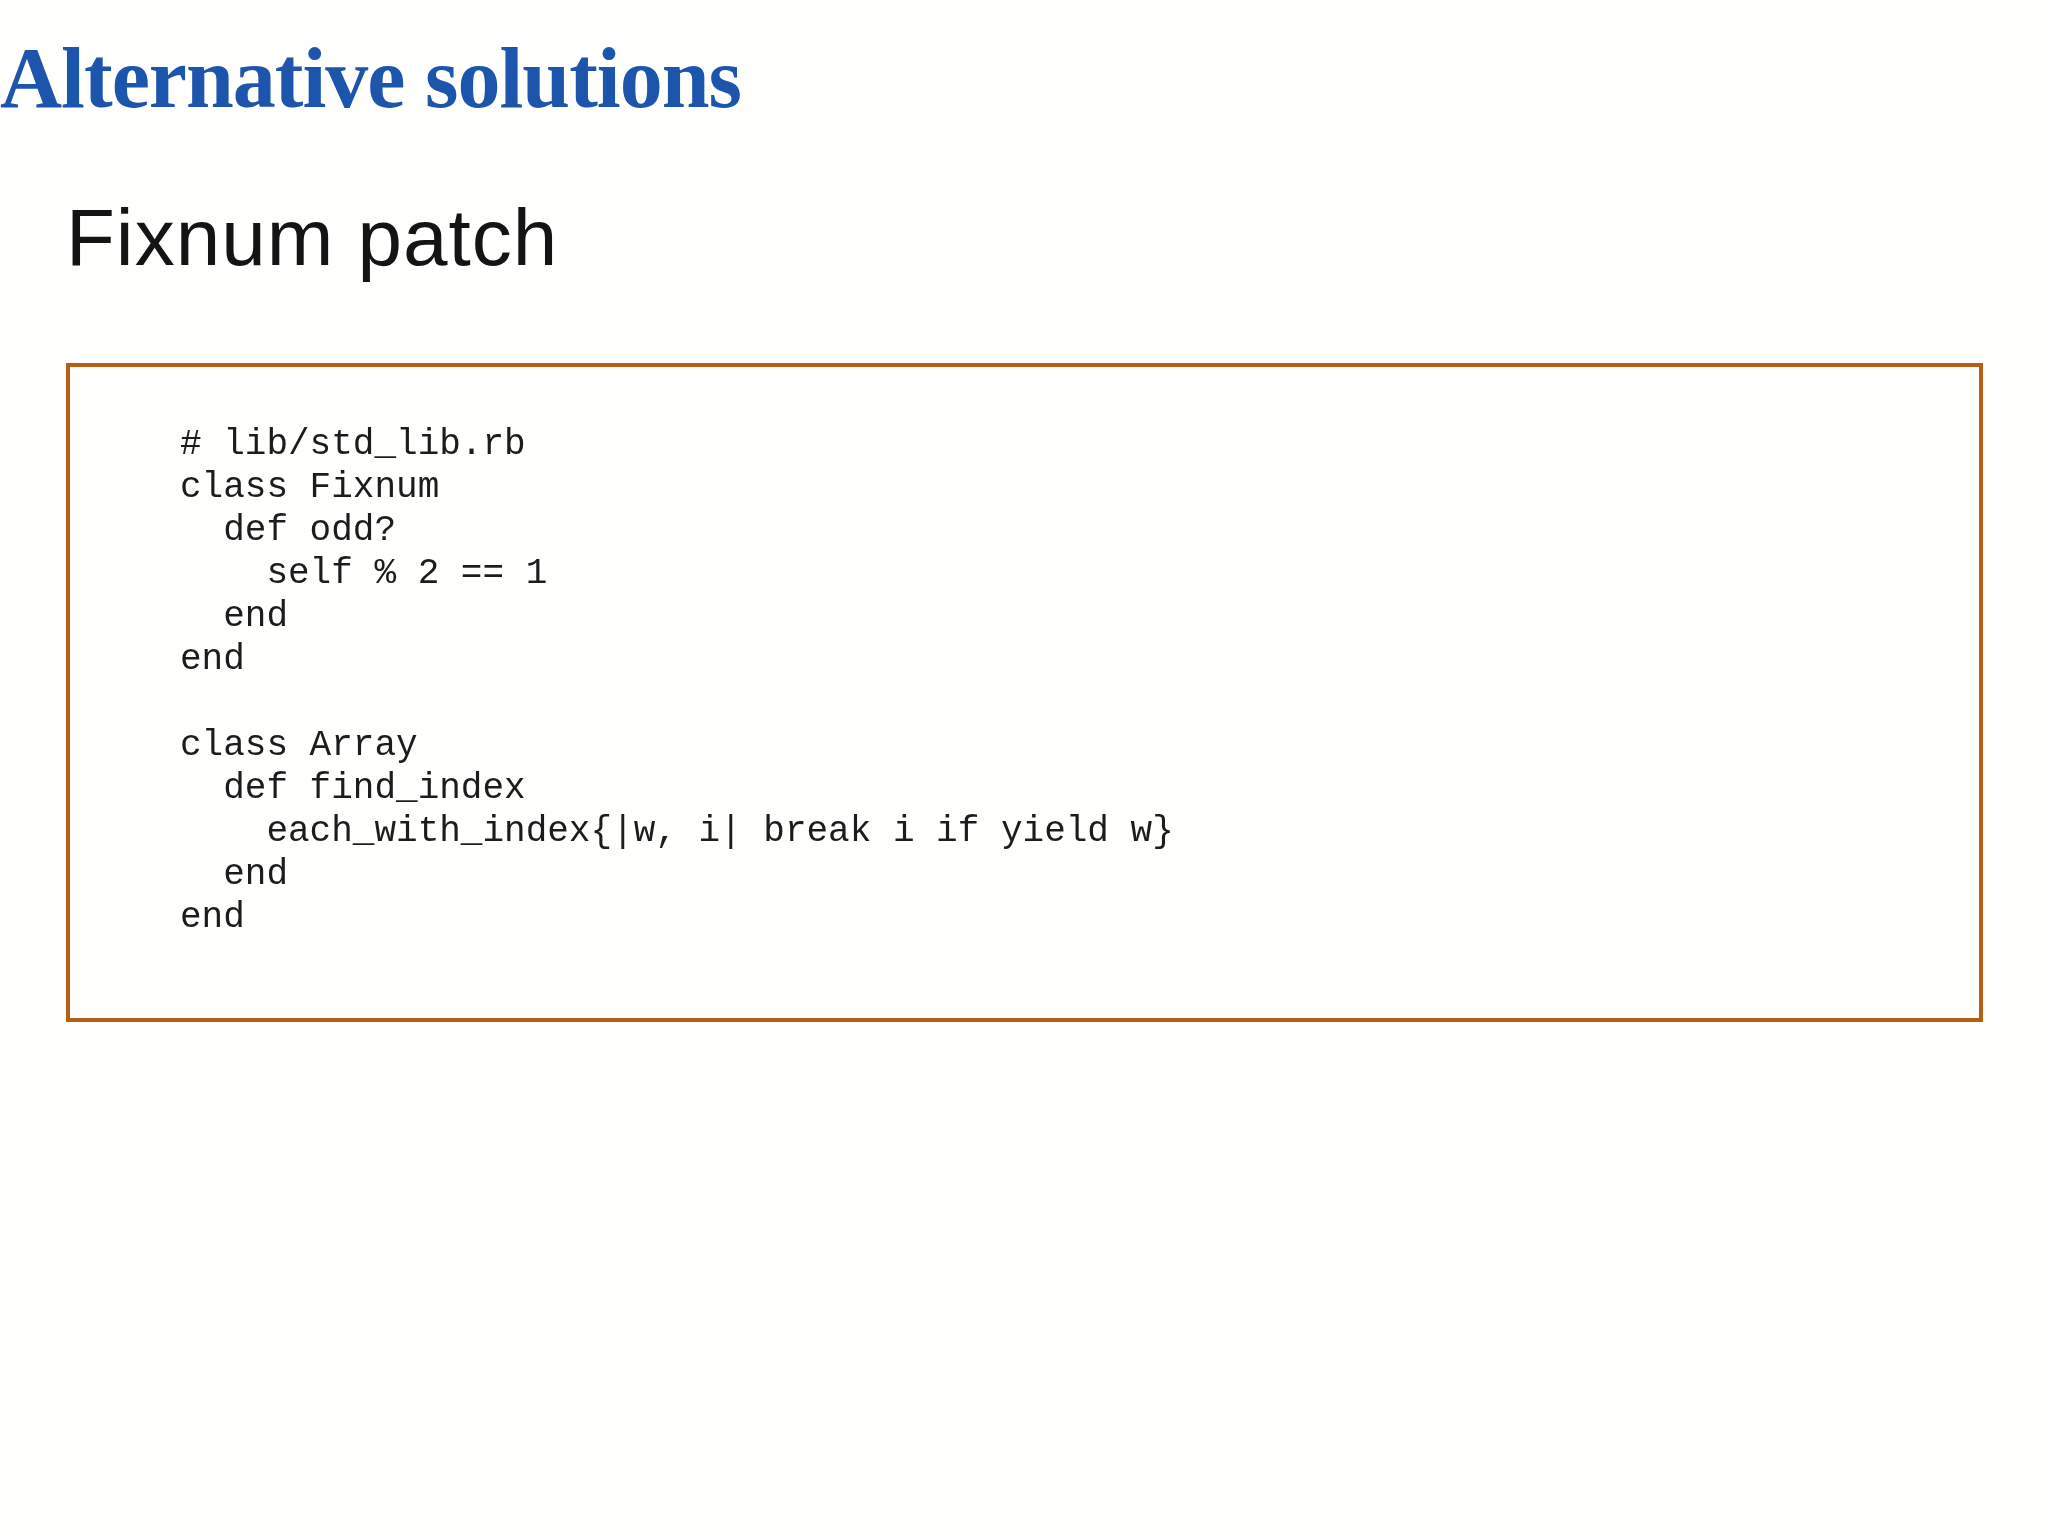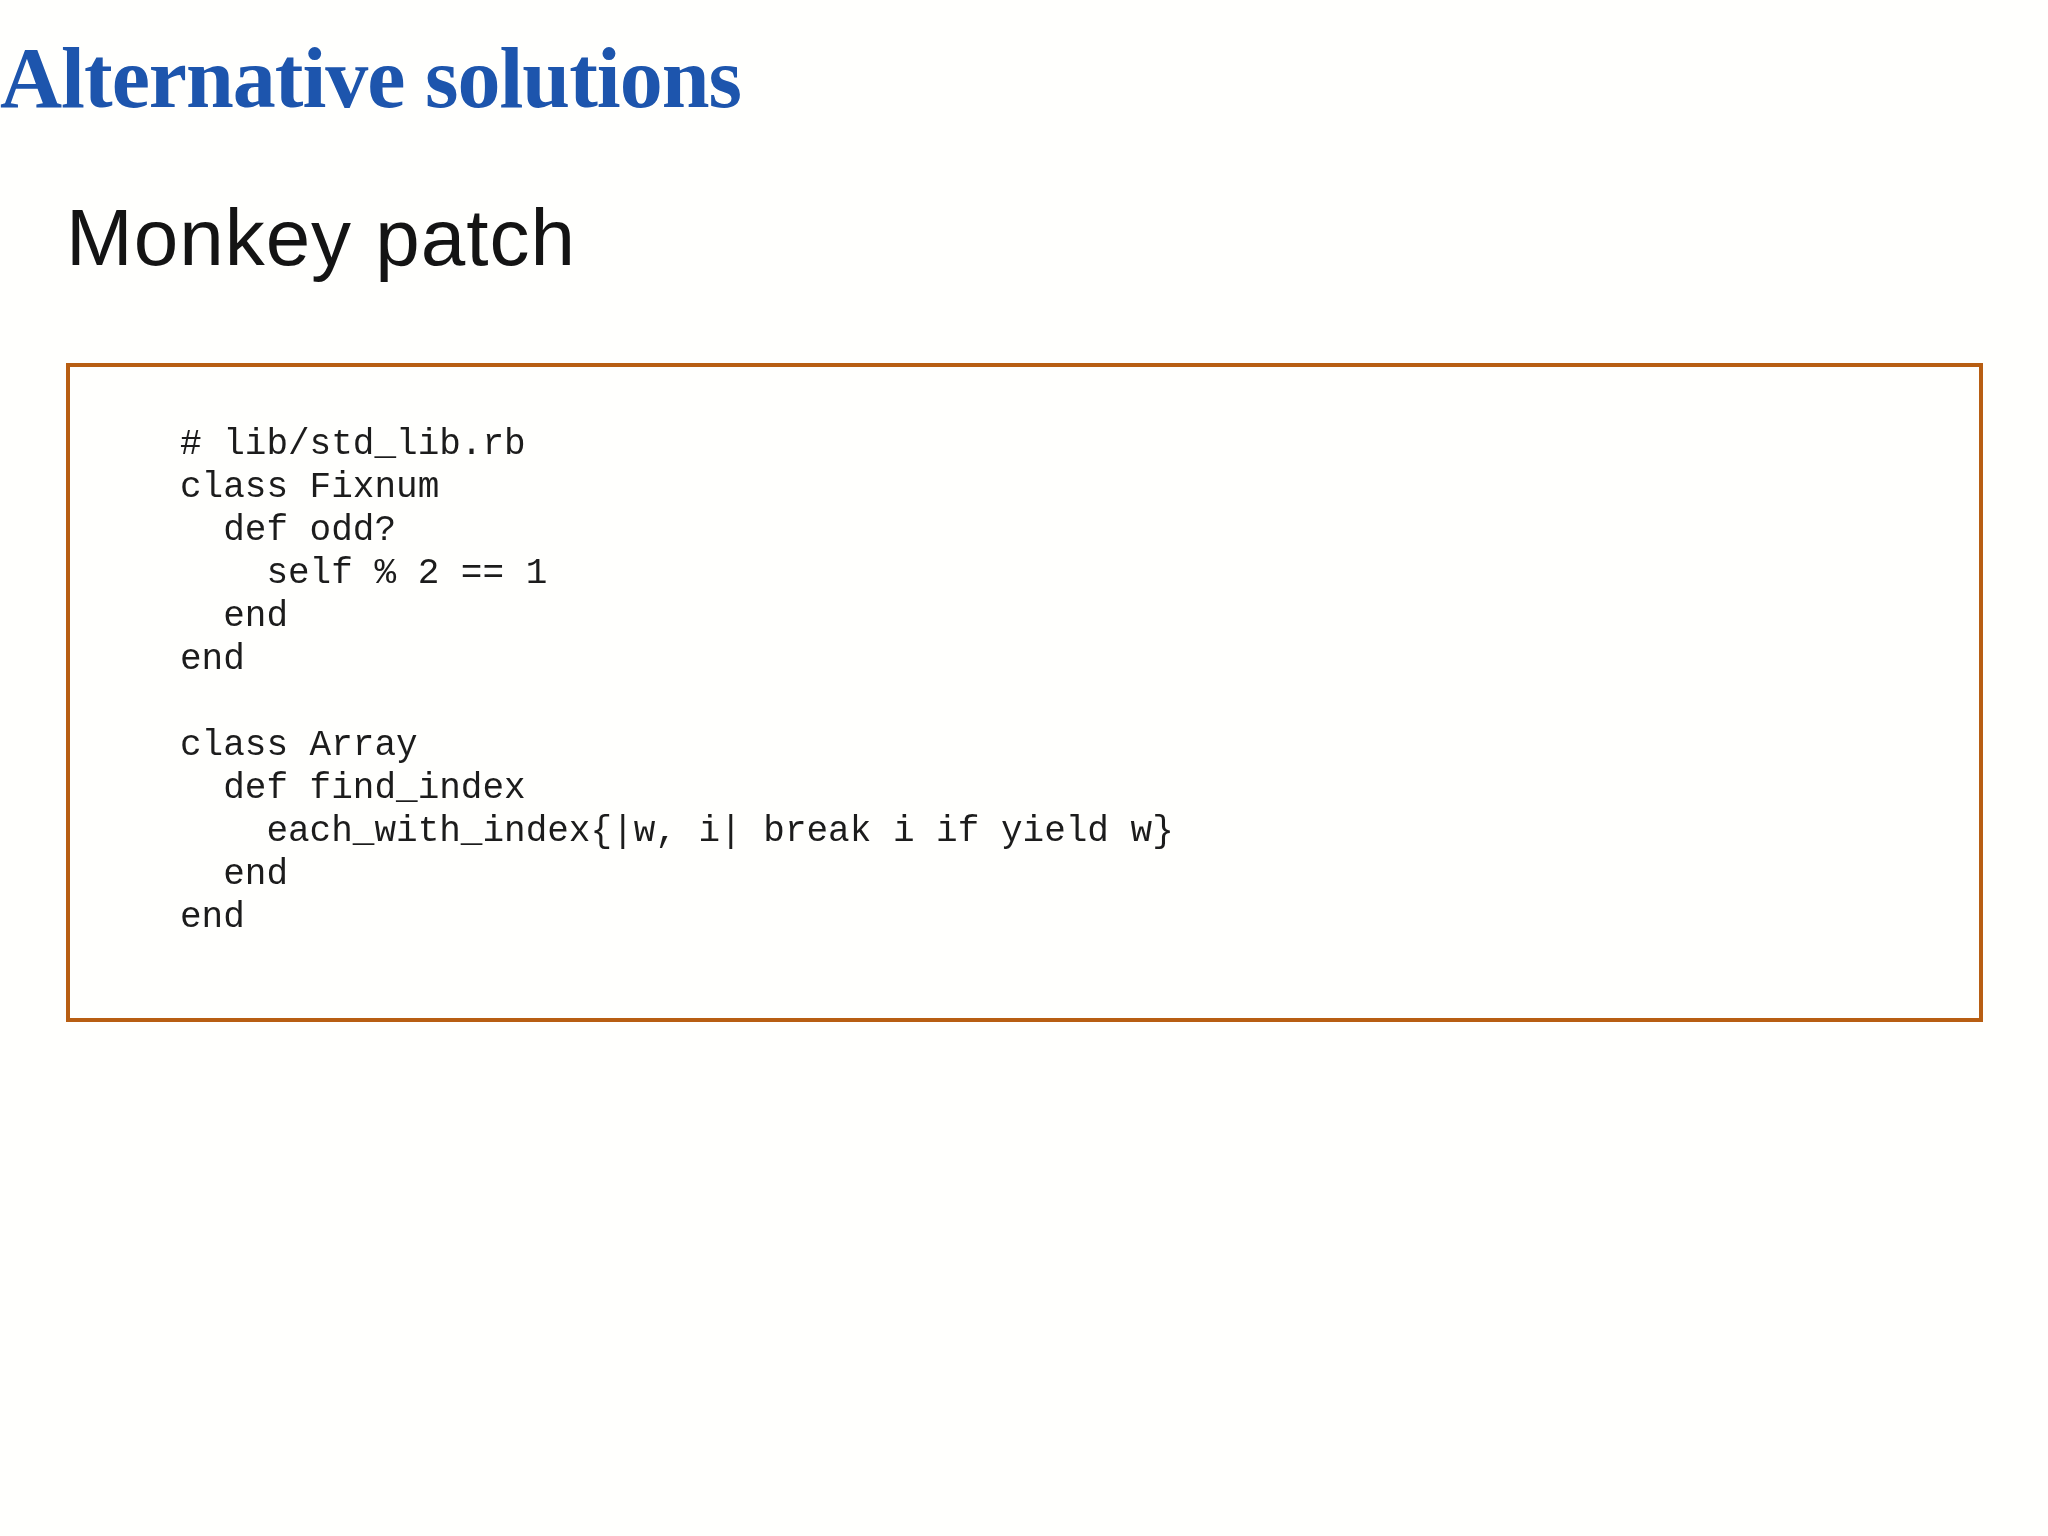--- a/index.html
+++ b/index.html
@@ -64,21 +64,21 @@
     color: var(--code-text);
     white-space: pre;
   }
 </style>
 </head>
 <body>
 
 <div class="slide">
   <h1 class="slide-title">Alternative solutions</h1>
 
-  <h2 class="slide-heading">Monkey patch</h2>
+  <h2 class="slide-heading">Fixnum patch</h2>
 
   <div class="code-box">
     <pre class="code-block"># lib/std_lib.rb
 class Fixnum
   def odd?
     self % 2 == 1
   end
 end
 
 class Array

